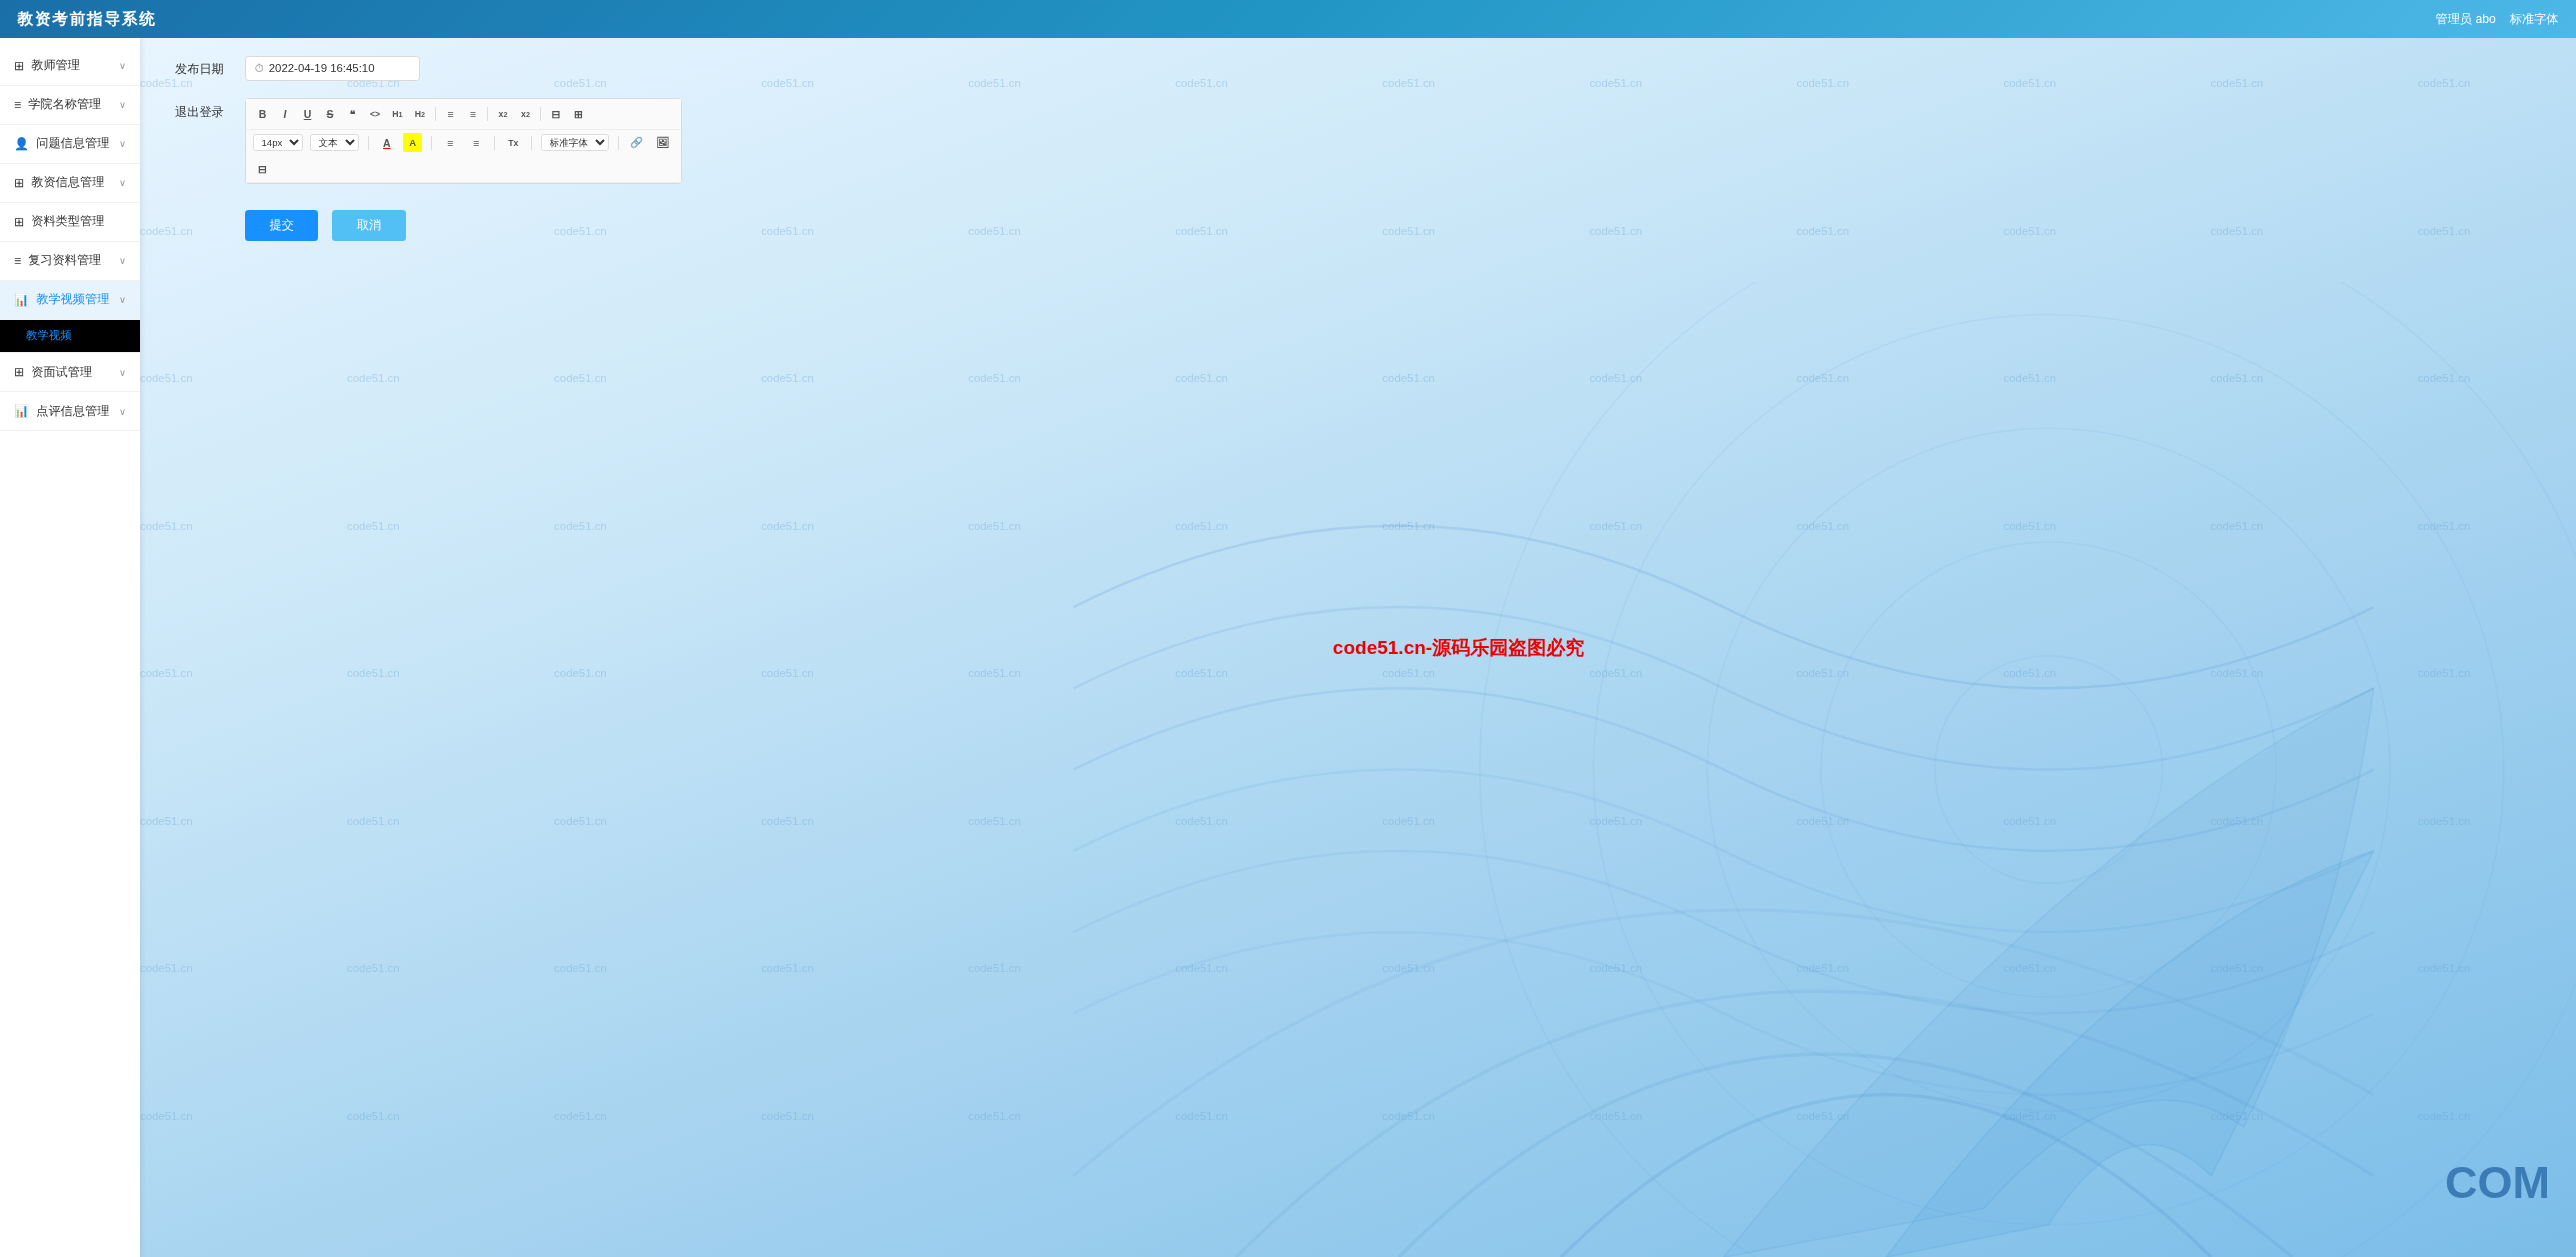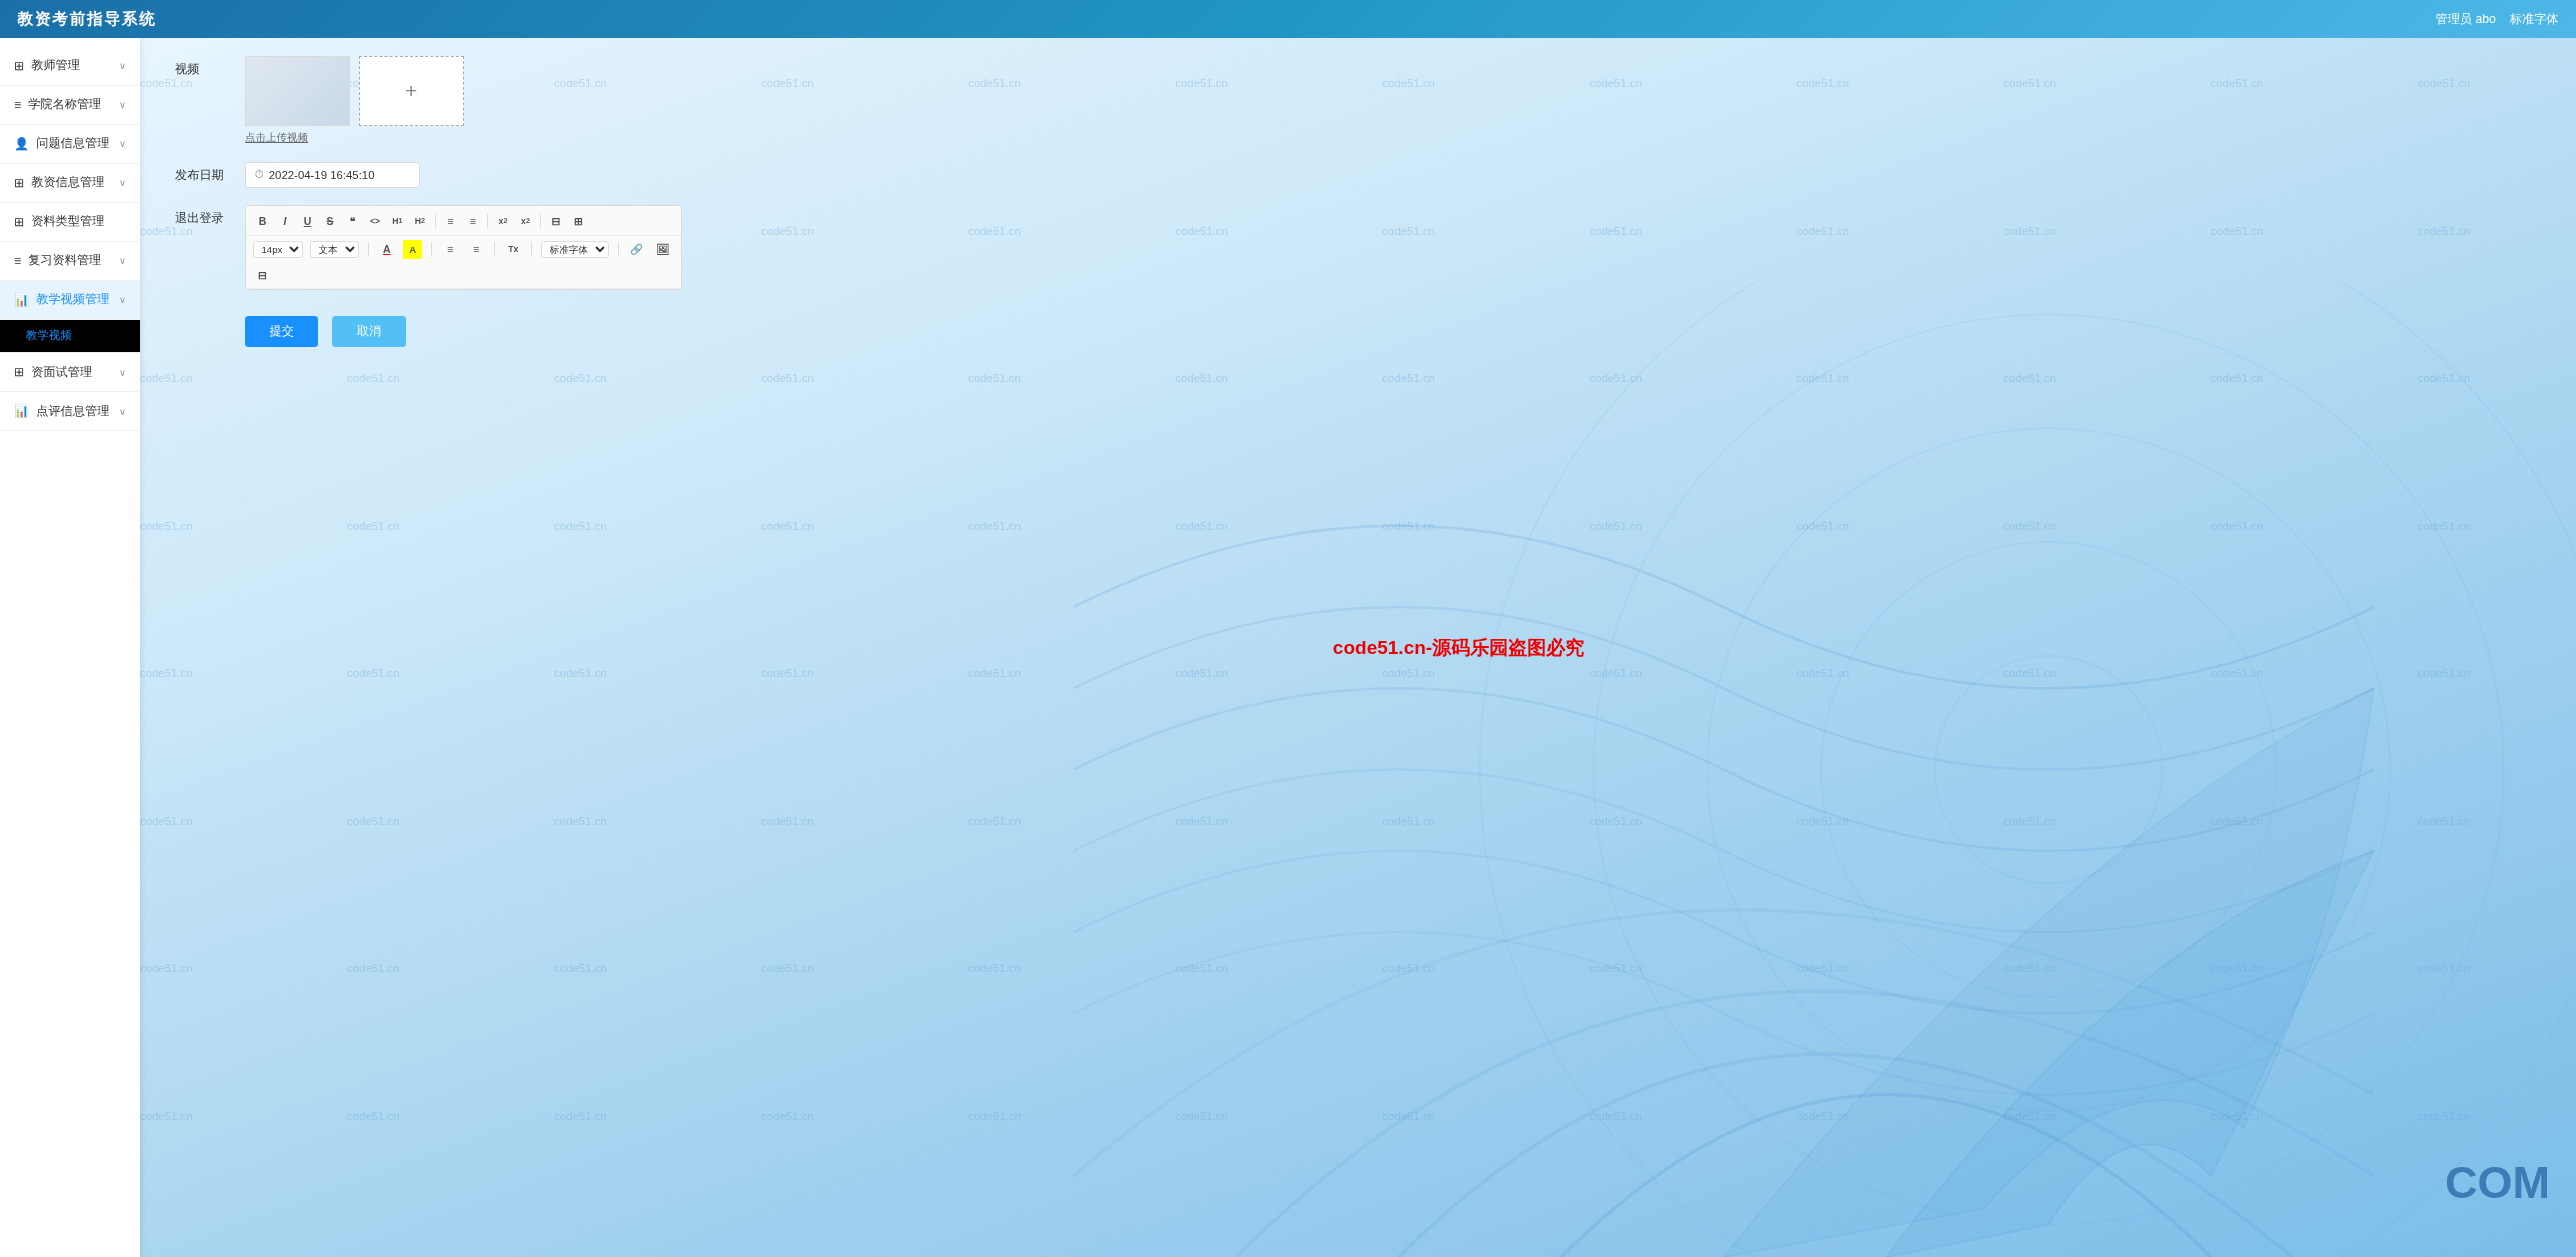--- a/index.html
+++ b/index.html
@@ -514,32 +514,20 @@
       <path d="M0,550 Q350,250 800,500" fill="none" stroke="rgba(30,100,180,0.1)" stroke-width="2"></path>
 
       <path d="M500,600 Q650,400 800,350 Q750,450 700,550 Q650,500 600,580 Z" fill="rgba(30,130,200,0.12)" stroke="rgba(30,130,200,0.2)" stroke-width="1"></path>
       <path d="M400,600 Q600,350 800,250 Q780,400 720,520 Q650,470 560,570 Z" fill="rgba(20,110,190,0.08)" stroke="rgba(20,110,190,0.15)" stroke-width="1"></path>
     </svg>
 
     <div class="center-copyright">code51.cn-源码乐园盗图必究</div>
 
     <div class="content-panel">
 
-      <div class="form-row">
-        <div class="form-label">视频</div>
-        <div class="form-content">
-          <div class="video-upload-area">
-            <div class="video-thumb">
-              <div class="video-thumb-inner"></div>
-            </div>
-            <div class="video-add-btn">+</div>
-          </div>
-          <div class="upload-hint">点击上传视频</div>
-        </div>
-      </div>
 
       <div class="form-row">
         <div class="form-label">发布日期</div>
         <div class="form-content">
           <div class="date-input">
             <span class="date-icon">⏱</span>
             <span>2022-04-19 16:45:10</span>
           </div>
         </div>
       </div>

